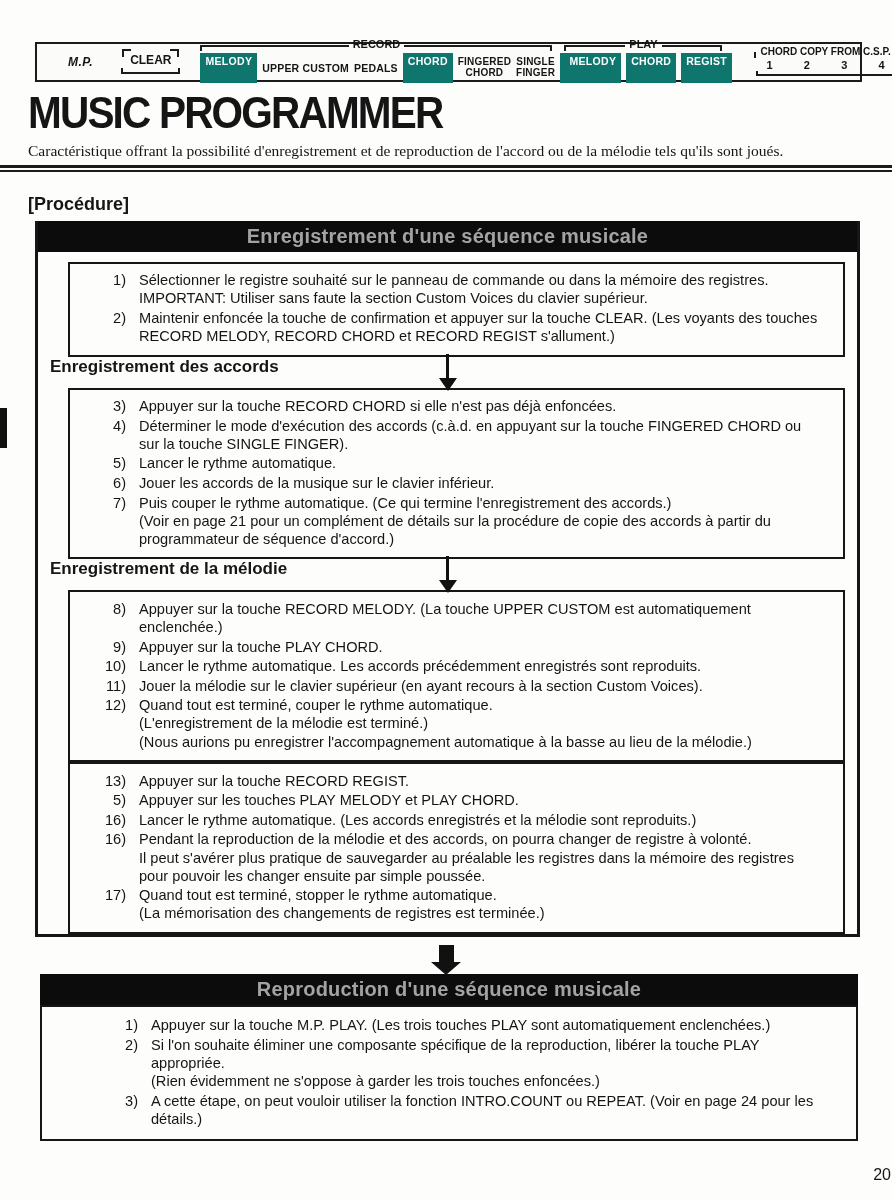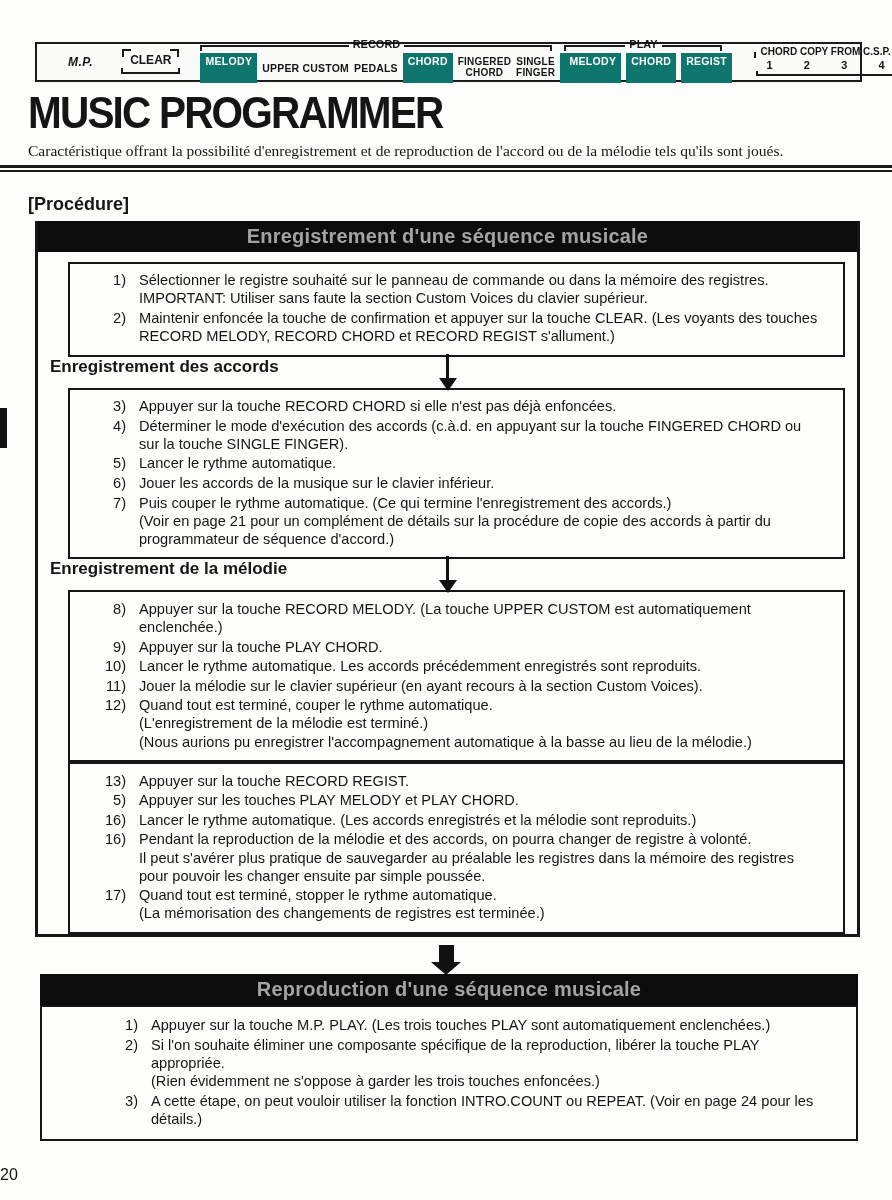--- a/index.html
+++ b/index.html
@@ -76,21 +76,21 @@
     border-right:9px solid transparent; border-top:13px solid #111; }
   .boxfoot { font-size:14.6px; line-height:1.3; margin:8px 12px 10px 14px; white-space:pre-line; }
   .arrow-gap { height:37px; display:flex; justify-content:center; align-items:center; }
   .block-arrow { position:relative; width:15px; height:17px; background:#111; margin-top:-4px; }
   .block-arrow::after { content:""; position:absolute; top:100%; left:50%;
     transform:translateX(-50%); border-left:15px solid transparent;
     border-right:15px solid transparent; border-top:13px solid #111; }
   .playback { margin:0 34px 0 40px; }
   .pb-box { border:2px solid #161616; padding:8px 0 10px; background:#fdfdfb; }
   .pb-box .num { flex-basis:96px; }
-  .pageno { position:absolute; left:0; right:16px; bottom:16px; text-align:left; font-size:16px; }
+  .pageno { position:absolute; left:0; right:1px; bottom:16px; text-align:right; font-size:16px; }
   .edge-tab { position:absolute; left:0; top:408px; width:7px; height:40px; background:#111; }
 </style>
 </head>
 <body>
 
 <div class="page">
 
   <div class="panel">
     <span class="mp">M.P.</span>
     <span class="clear-group">

